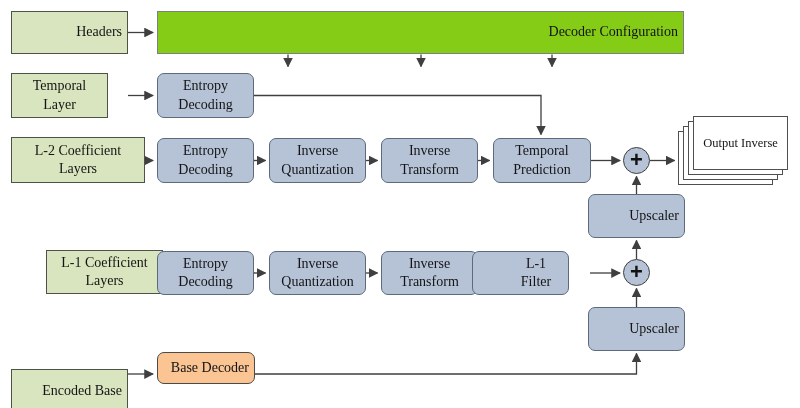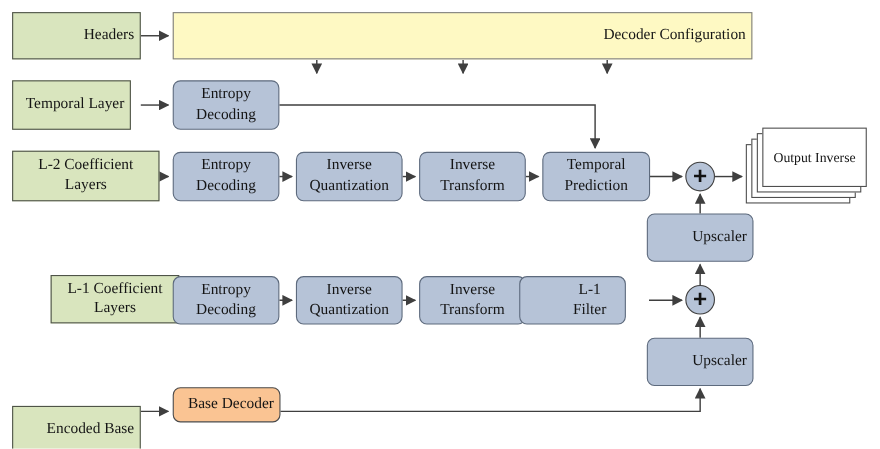--- a/index.html
+++ b/index.html
@@ -8,28 +8,28 @@
     font-family:"Liberation Serif","DejaVu Serif",serif; color:#141414;
     overflow:hidden;
   }
   .node {
     position:absolute; box-sizing:border-box;
     display:flex; align-items:center; justify-content:flex-end;
     text-align:center; font-size:14px; line-height:1.32;
     padding:2px 5px;
   }
   .green  { background:#D9E5BE; border:1.4px solid #4E5348; }
-  .gray   { background:#fef9c3; border:1.4px solid #7F7F7F; }
+  .gray   { background:#84cc16; border:1.4px solid #7F7F7F; }
   .blue   { background:#B6C3D7; border:1.4px solid #5D6A7D; border-radius:7px; }
   .orange { background:#FAC493; border:1.4px solid #4A4A4A; border-radius:7px; }
 
   
   .pos-headers   { left:11px;  top:11px;  width:117px; height:43px; }
   .pos-config    { left:157px; top:11px;  width:527px; height:43px; }
-  .pos-temporal  { left:11px;  top:73px;  width:108px; height:45px; }
+  .pos-temporal  { left:11px;  top:73px;  width:97px; height:45px; }
   .pos-ed-t      { left:157px; top:73px;  width:97px;  height:45px; }
   .pos-l2        { left:11px;  top:137px; width:134px; height:46px; }
   .pos-ed-l2     { left:157px; top:138px; width:97px;  height:45px; }
   .pos-iq-l2     { left:269px; top:138px; width:97px;  height:45px; }
   .pos-it-l2     { left:381px; top:138px; width:97px;  height:45px; }
   .pos-tp        { left:493px; top:138px; width:98px;  height:45px; }
   .pos-up1       { left:588px; top:194px; width:97px;  height:44px; }
   .pos-l1        { left:11px;  top:250px; width:117px; height:44px;margin-left:35px; }
   .pos-ed-l1     { left:157px; top:251px; width:97px;  height:44px; }
   .pos-iq-l1     { left:269px; top:251px; width:97px;  height:44px; }

